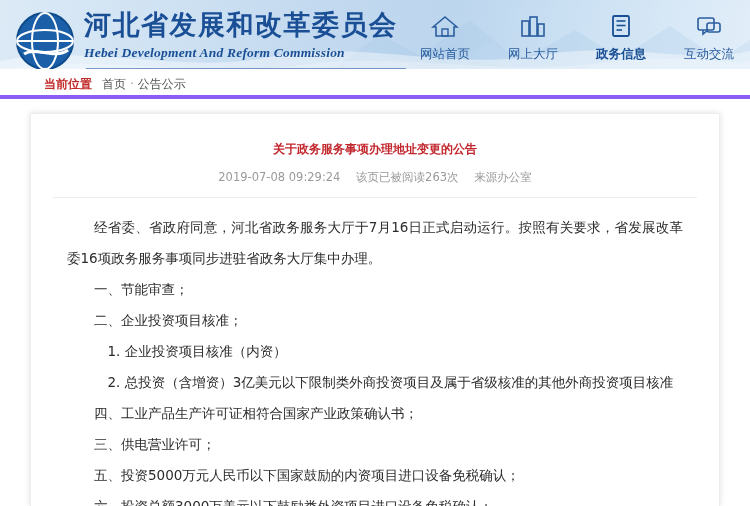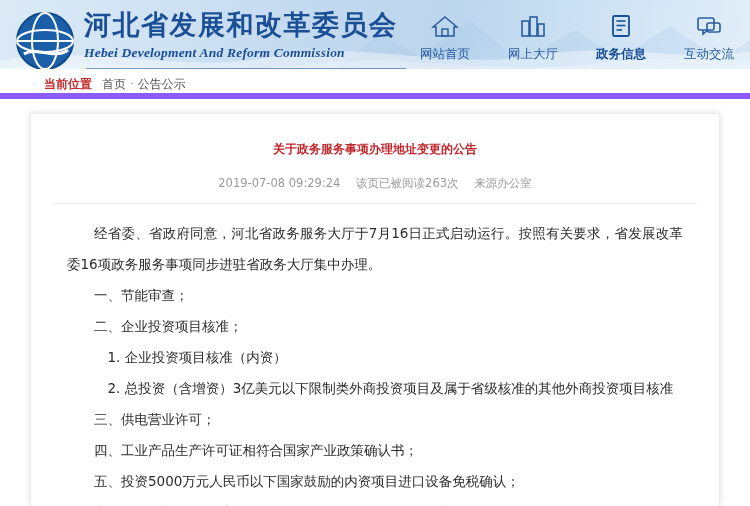--- a/index.html
+++ b/index.html
@@ -75,21 +75,21 @@
     color: #2a5d9e;
     font-family: "DejaVu Sans", sans-serif;
     white-space: nowrap;
   }
   .nav-item.active .nav-label { color: #1a4f96; font-weight: bold; }
 
   
   .crumb-bar {
     position: relative;
     height: 30px;
-    border-bottom: 6px solid #8b5cf6;
+    border-bottom: 4px solid #8b5cf6;
     background: #fff;
   }
   .crumb-inner {
     position: absolute; left: 44px; top: 0;
     height: 30px; display: flex; align-items: center;
     font-size: 12px;
     font-family: "DejaVu Sans", sans-serif;
   }
   .crumb-label { color: #c22b2b; font-weight: bold; margin-right: 10px; }
   .crumb-link { color: #555; }
@@ -110,21 +110,21 @@
   .art-title {
     margin: 22px 50px 0 50px;
     text-align: center;
     font-size: 12px;
     font-weight: bold;
     color: #c2272d;
     font-family: "DejaVu Sans", sans-serif;
     line-height: 26px;
   }
   .art-meta {
-    margin-top: 14px;
+    margin-top: 8px;
     text-align: center;
     font-size: 11.5px;
     color: #9a9a9a;
     font-family: "DejaVu Sans", sans-serif;
   }
   .art-meta span { margin: 0 6px; }
   .art-divider {
     margin: 12px 22px 0 22px;
     height: 1px;
     background: #ececec;
@@ -236,21 +236,21 @@
     </div>
 
     <div class="art-divider"></div>
 
     <div class="art-body">
       <p class="p-indent">经省委、省政府同意，河北省政务服务大厅于7月16日正式启动运行。按照有关要求，省发展改革委16项政务服务事项同步进驻省政务大厅集中办理。</p>
       <p class="p-item">一、节能审查；</p>
       <p class="p-item">二、企业投资项目核准；</p>
       <p class="p-sub">1. 企业投资项目核准（内资）</p>
       <p class="p-sub">2. 总投资（含增资）3亿美元以下限制类外商投资项目及属于省级核准的其他外商投资项目核准</p>
+      <p class="p-item">四、工业产品生产许可证相符合国家产业政策确认书；</p>
       <p class="p-item">三、供电营业许可；</p>
-      <p class="p-item">四、工业产品生产许可证相符合国家产业政策确认书；</p>
       <p class="p-item">五、投资5000万元人民币以下国家鼓励的内资项目进口设备免税确认；</p>
       <p class="p-item">六、投资总额3000万美元以下鼓励类外资项目进口设备免税确认；</p>
     </div>
 
   </div>
 
 </div>
 
 </body></html>

